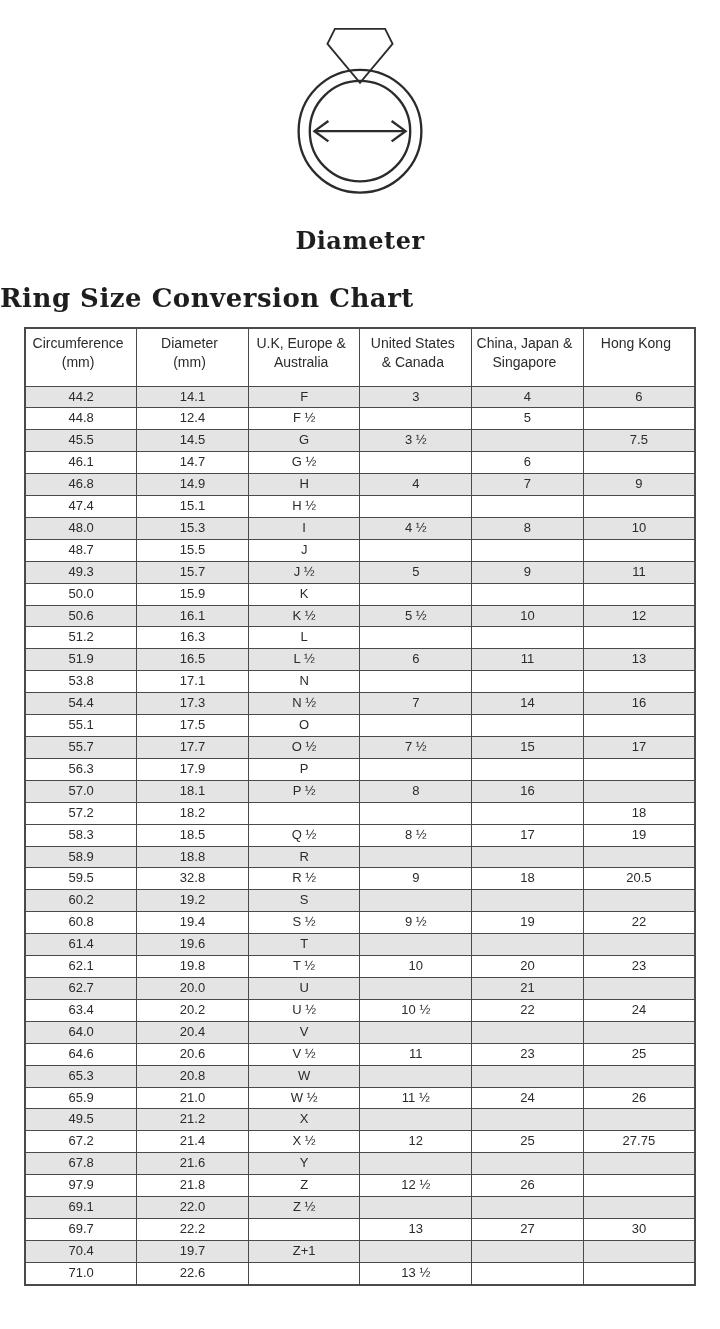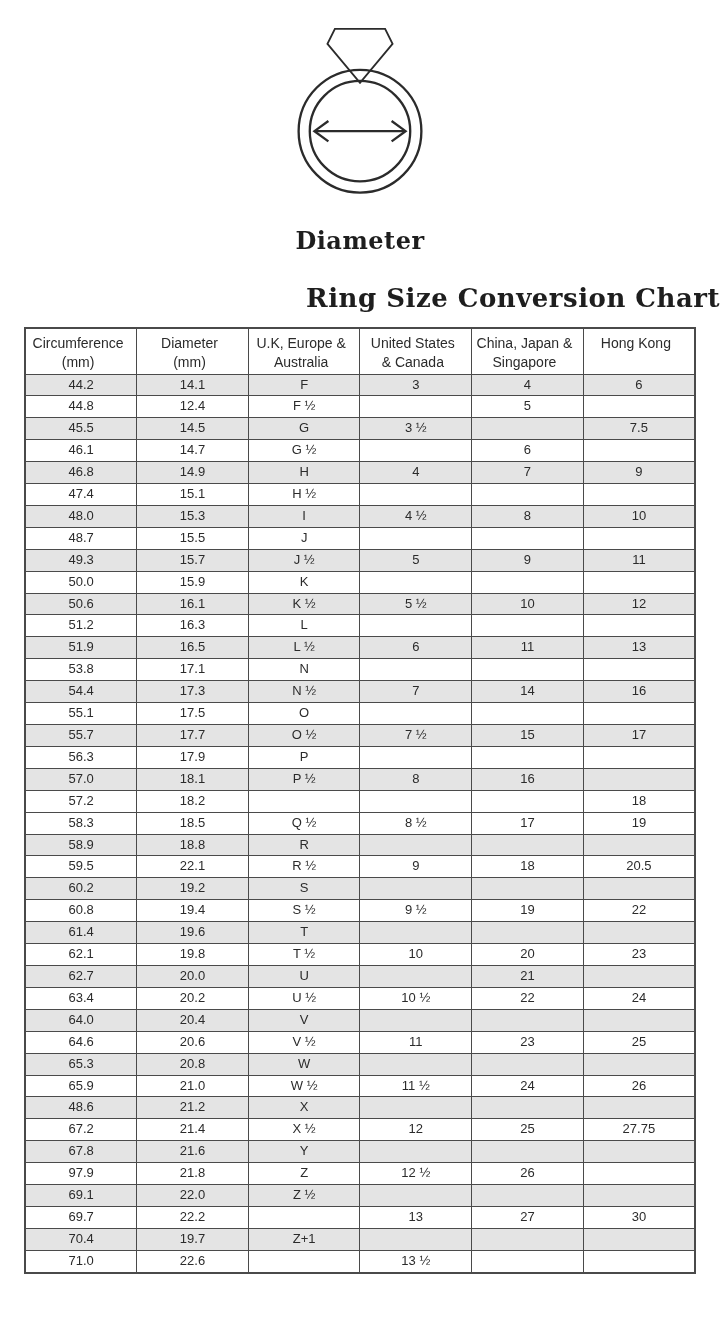--- a/index.html
+++ b/index.html
@@ -25,21 +25,21 @@
   .diameter-label {
     text-align: center;
     font-family: "DejaVu Serif", serif;
     font-weight: bold;
     font-size: 24px;
     letter-spacing: 0.5px;
     color: #1e1e1e;
     margin-top: 22px;
   }
   .chart-title {
-    text-align: right;
+    text-align: left;
     font-family: "DejaVu Serif", serif;
     font-weight: bold;
     font-size: 26px;
     letter-spacing: 0.5px;
     color: #1e1e1e;
     margin: 28px 0 14px 0;
   }
   table.conversion {
     border-collapse: collapse;
     table-layout: fixed;
@@ -49,21 +49,21 @@
   }
   table.conversion th,
   table.conversion td {
     border: 1px solid #4a4a4a;
     text-align: center;
     overflow: hidden;
   }
   table.conversion th {
     font-weight: normal;
     font-size: 14px;
-    height: 46px;
+    height: 58px;
     vertical-align: top;
     padding: 5px 8px 0 2px;
     box-sizing: border-box;
     background: #ffffff;
   }
   .th-line {
     display: block;
     line-height: 19px;
     min-height: 19px;
   }
@@ -304,21 +304,21 @@
         <tr class="shaded">
           <td>58.9</td>
           <td>18.8</td>
           <td>R</td>
           <td></td>
           <td></td>
           <td></td>
         </tr>
         <tr>
           <td>59.5</td>
-          <td>22.1</td>
+          <td>32.8</td>
           <td>R ½</td>
           <td>9</td>
           <td>18</td>
           <td>20.5</td>
         </tr>
         <tr class="shaded">
           <td>60.2</td>
           <td>19.2</td>
           <td>S</td>
           <td></td>
@@ -391,21 +391,21 @@
         </tr>
         <tr>
           <td>65.9</td>
           <td>21.0</td>
           <td>W ½</td>
           <td>11 ½</td>
           <td>24</td>
           <td>26</td>
         </tr>
         <tr class="shaded">
-          <td>48.6</td>
+          <td>49.5</td>
           <td>21.2</td>
           <td>X</td>
           <td></td>
           <td></td>
           <td></td>
         </tr>
         <tr>
           <td>67.2</td>
           <td>21.4</td>
           <td>X ½</td>

